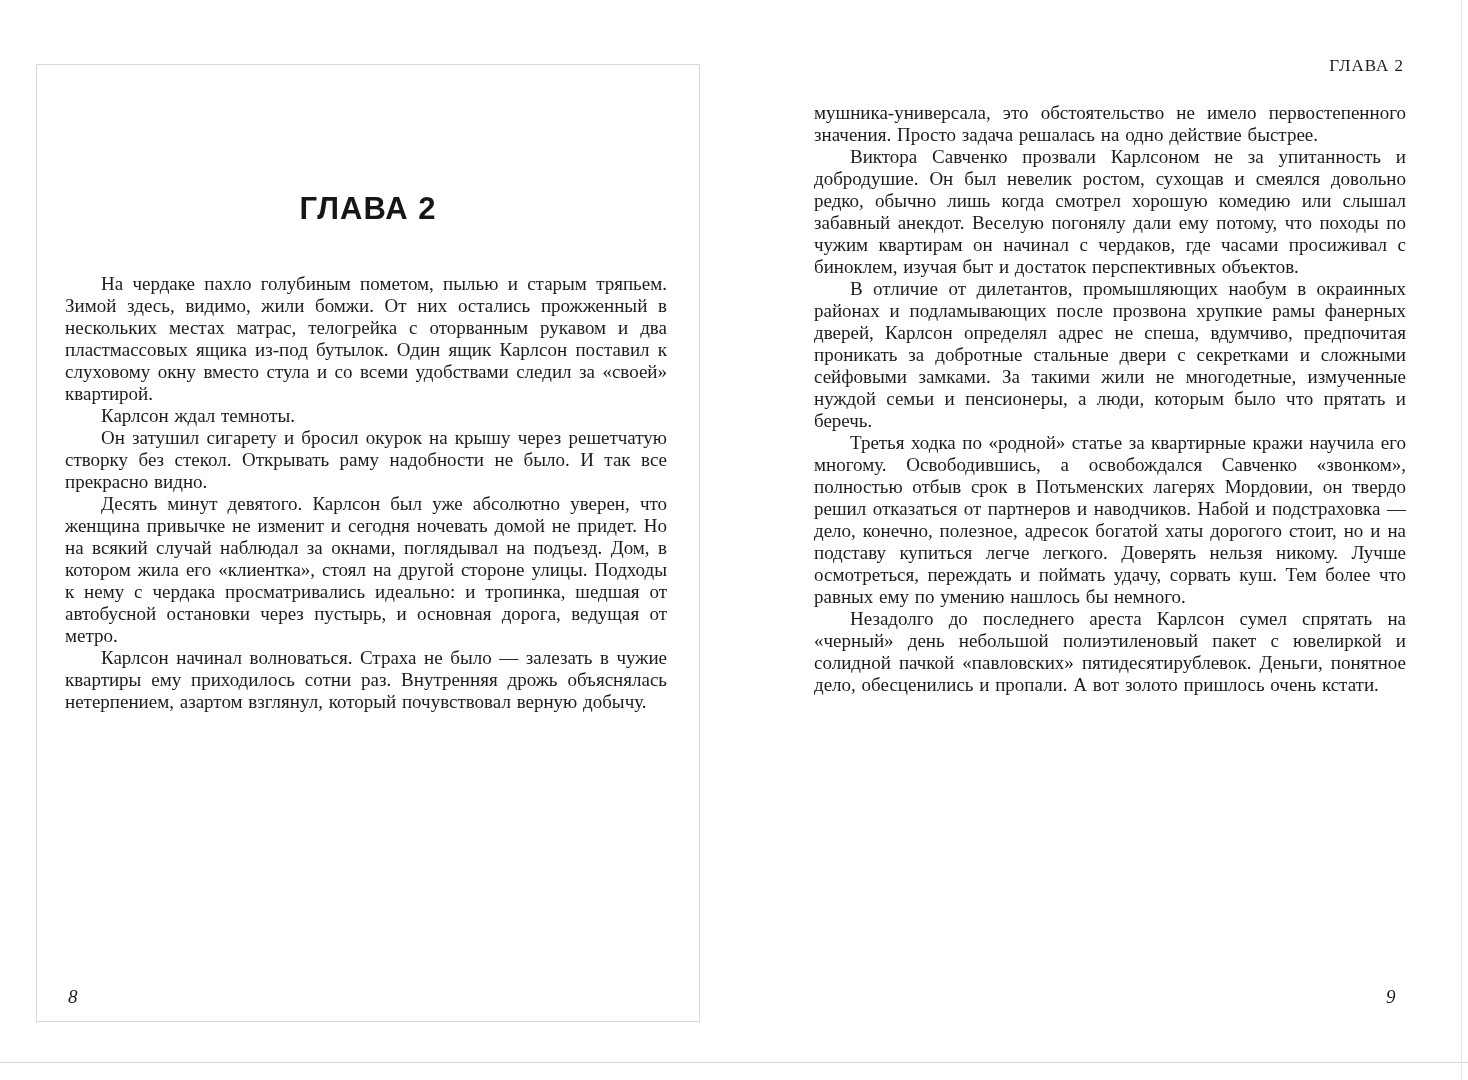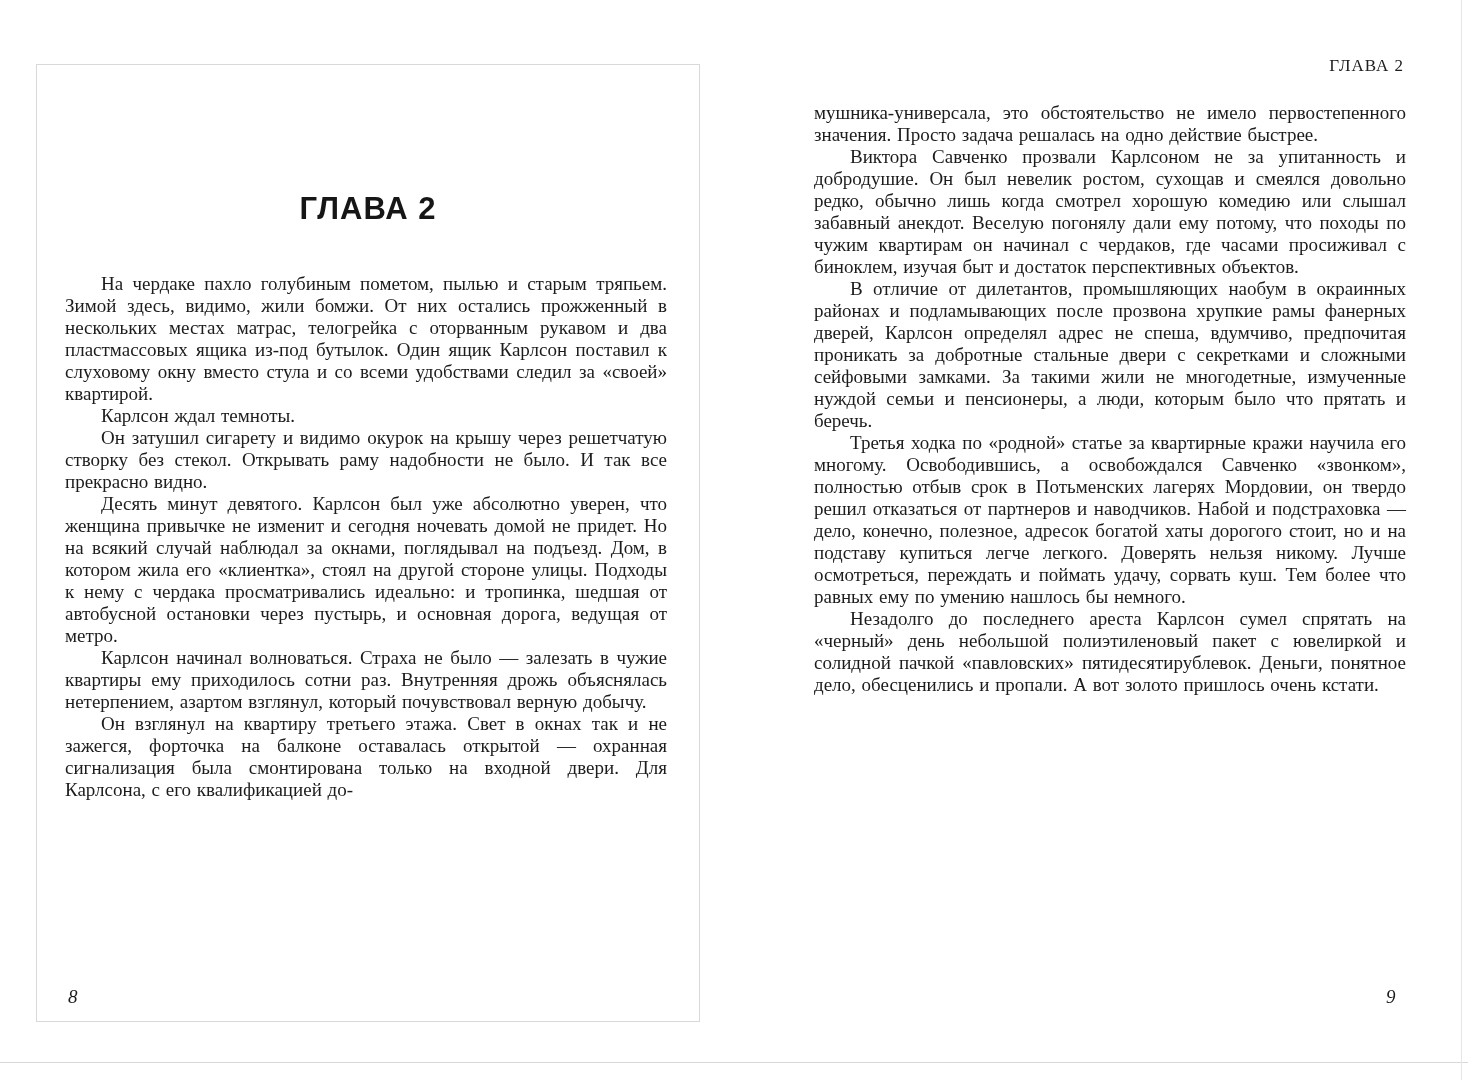--- a/index.html
+++ b/index.html
@@ -102,24 +102,23 @@
 </head>
 <body>
 
 <div class="scan">
 
   <div class="page-left">
     <h1 class="chapter-title">ГЛАВА 2</h1>
     <div class="text-block-left">
       <p class="para">На чердаке пахло голубиным пометом, пылью и старым тряпьем. Зимой здесь, видимо, жили бомжи. От них остались прожженный в нескольких местах матрас, телогрейка с оторванным рукавом и два пластмассовых ящика из-под бутылок. Один ящик Карлсон поставил к слуховому окну вместо стула и со всеми удобствами следил за «своей» квартирой.</p>
       <p class="para">Карлсон ждал темноты.</p>
-      <p class="para">Он затушил сигарету и видимо окурок на крышу через решетчатую створку без стекол. Открывать раму надобности не было. И так все прекрасно видно.</p>
+      <p class="para">Он затушил сигарету и бросил окурок на крышу через решетчатую створку без стекол. Открывать раму надобности не было. И так все прекрасно видно.</p>
       <p class="para">Десять минут девятого. Карлсон был уже абсолютно уверен, что женщина привычке не изменит и сегодня ночевать домой не придет. Но на всякий случай наблюдал за окнами, поглядывал на подъезд. Дом, в котором жила его «клиентка», стоял на другой стороне улицы. Подходы к нему с чердака просматривались идеально: и тропинка, шедшая от автобусной остановки через пустырь, и основная дорога, ведущая от метро.</p>
       <p class="para">Карлсон начинал волноваться. Страха не было — залезать в чужие квартиры ему приходилось сотни раз. Внутренняя дрожь объяснялась нетерпением, азартом взглянул, который почувствовал верную добычу.</p>
-      <p class="para">Он взглянул на квартиру третьего этажа. Свет в окнах так и не зажегся, форточка на балконе оставалась открытой — охранная сигнализация была смонтирована только на входной двери. Для Карлсона, с его квалификацией до-</p>
     </div>
   </div>
 
   <div class="running-header">ГЛАВА 2</div>
 
   <div class="text-block-right">
     <p class="para no-indent">мушника-универсала, это обстоятельство не имело первостепенного значения. Просто задача решалась на одно действие быстрее.</p>
     <p class="para">Виктора Савченко прозвали Карлсоном не за упитанность и добродушие. Он был невелик ростом, сухощав и смеялся довольно редко, обычно лишь когда смотрел хорошую комедию или слышал забавный анекдот. Веселую погонялу дали ему потому, что походы по чужим квартирам он начинал с чердаков, где часами просиживал с биноклем, изучая быт и достаток перспективных объектов.</p>
     <p class="para">В отличие от дилетантов, промышляющих наобум в окраинных районах и подламывающих после прозвона хрупкие рамы фанерных дверей, Карлсон определял адрес не спеша, вдумчиво, предпочитая проникать за добротные стальные двери с секретками и сложными сейфовыми замками. За такими жили не многодетные, измученные нуждой семьи и пенсионеры, а люди, которым было что прятать и беречь.</p>
     <p class="para">Третья ходка по «родной» статье за квартирные кражи научила его многому. Освободившись, а освобождался Савченко «звонком», полностью отбыв срок в Потьменских лагерях Мордовии, он твердо решил отказаться от партнеров и наводчиков. Набой и подстраховка — дело, конечно, полезное, адресок богатой хаты дорогого стоит, но и на подставу купиться легче легкого. Доверять нельзя никому. Лучше осмотреться, переждать и поймать удачу, сорвать куш. Тем более что равных ему по умению нашлось бы немного.</p>

